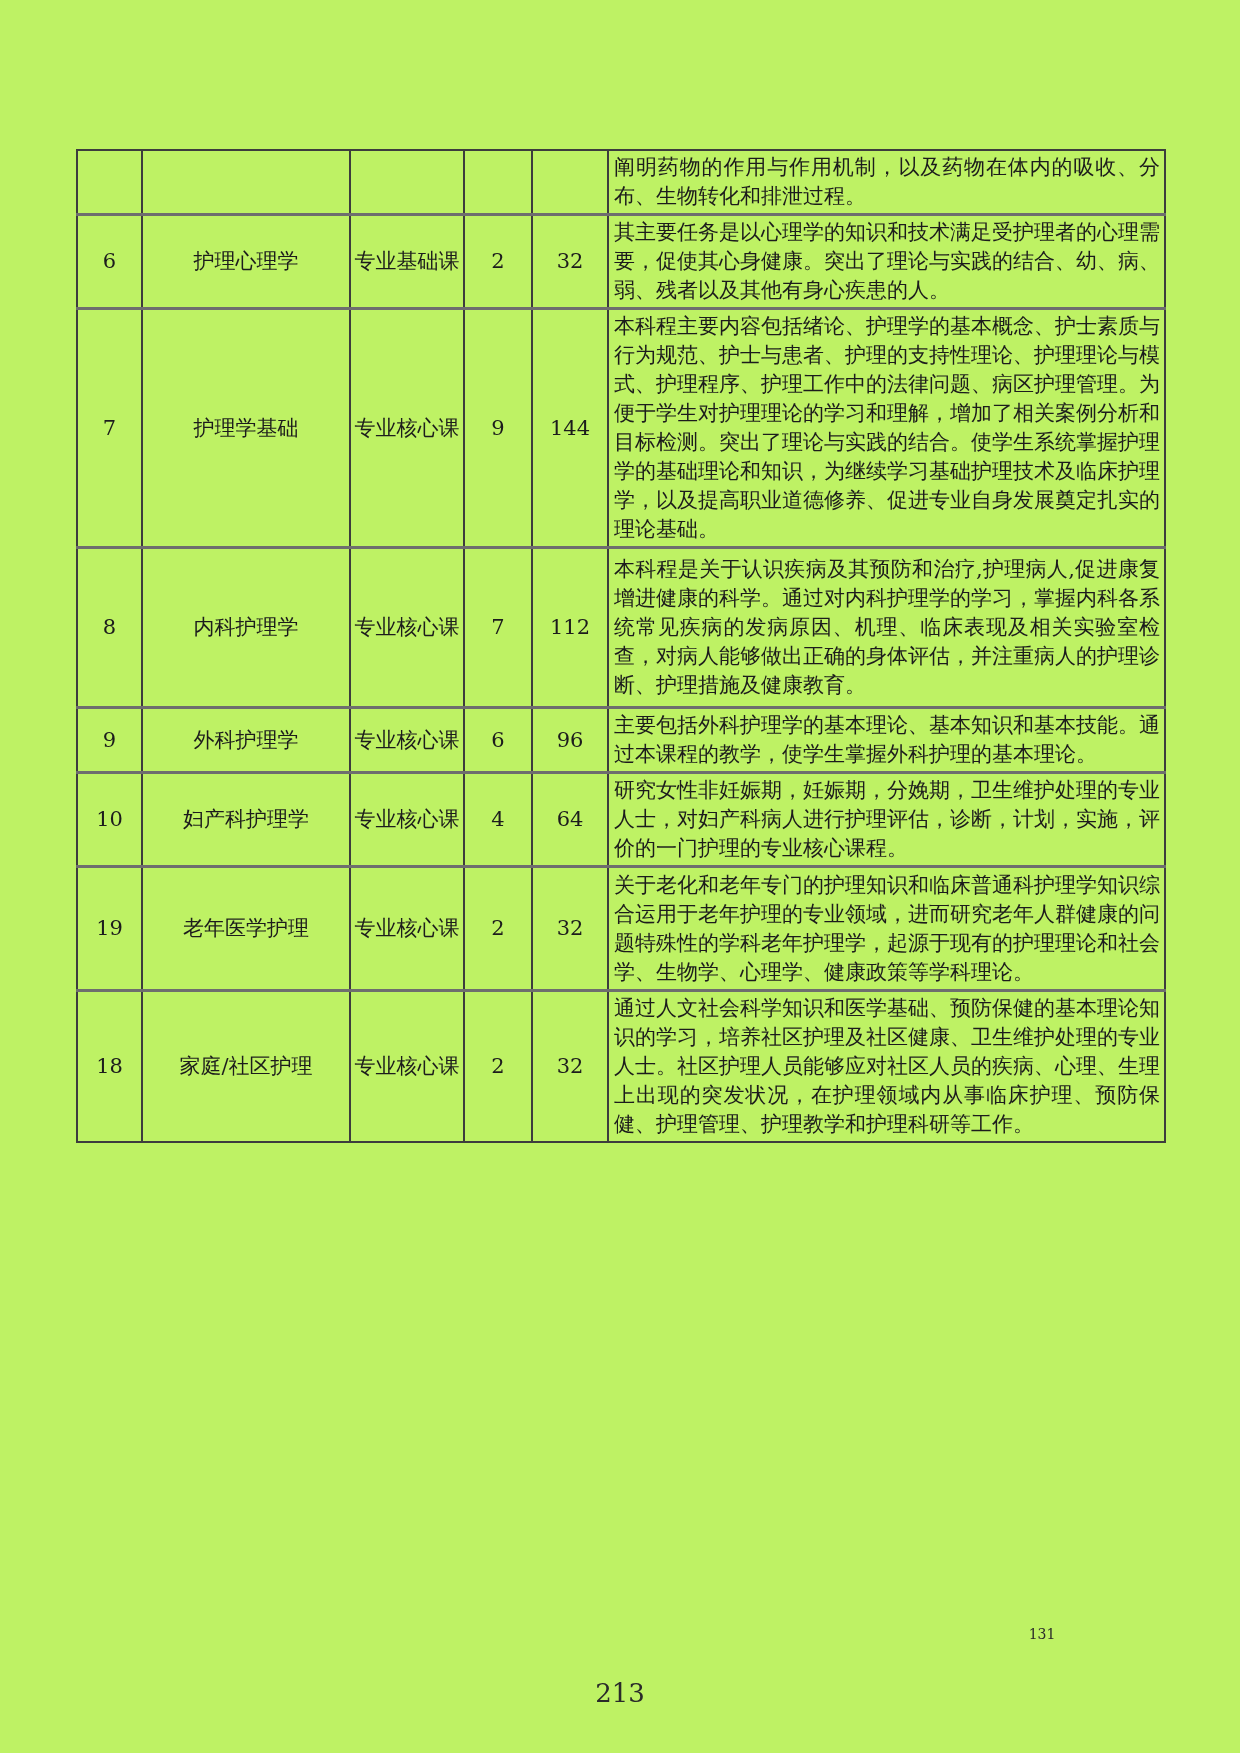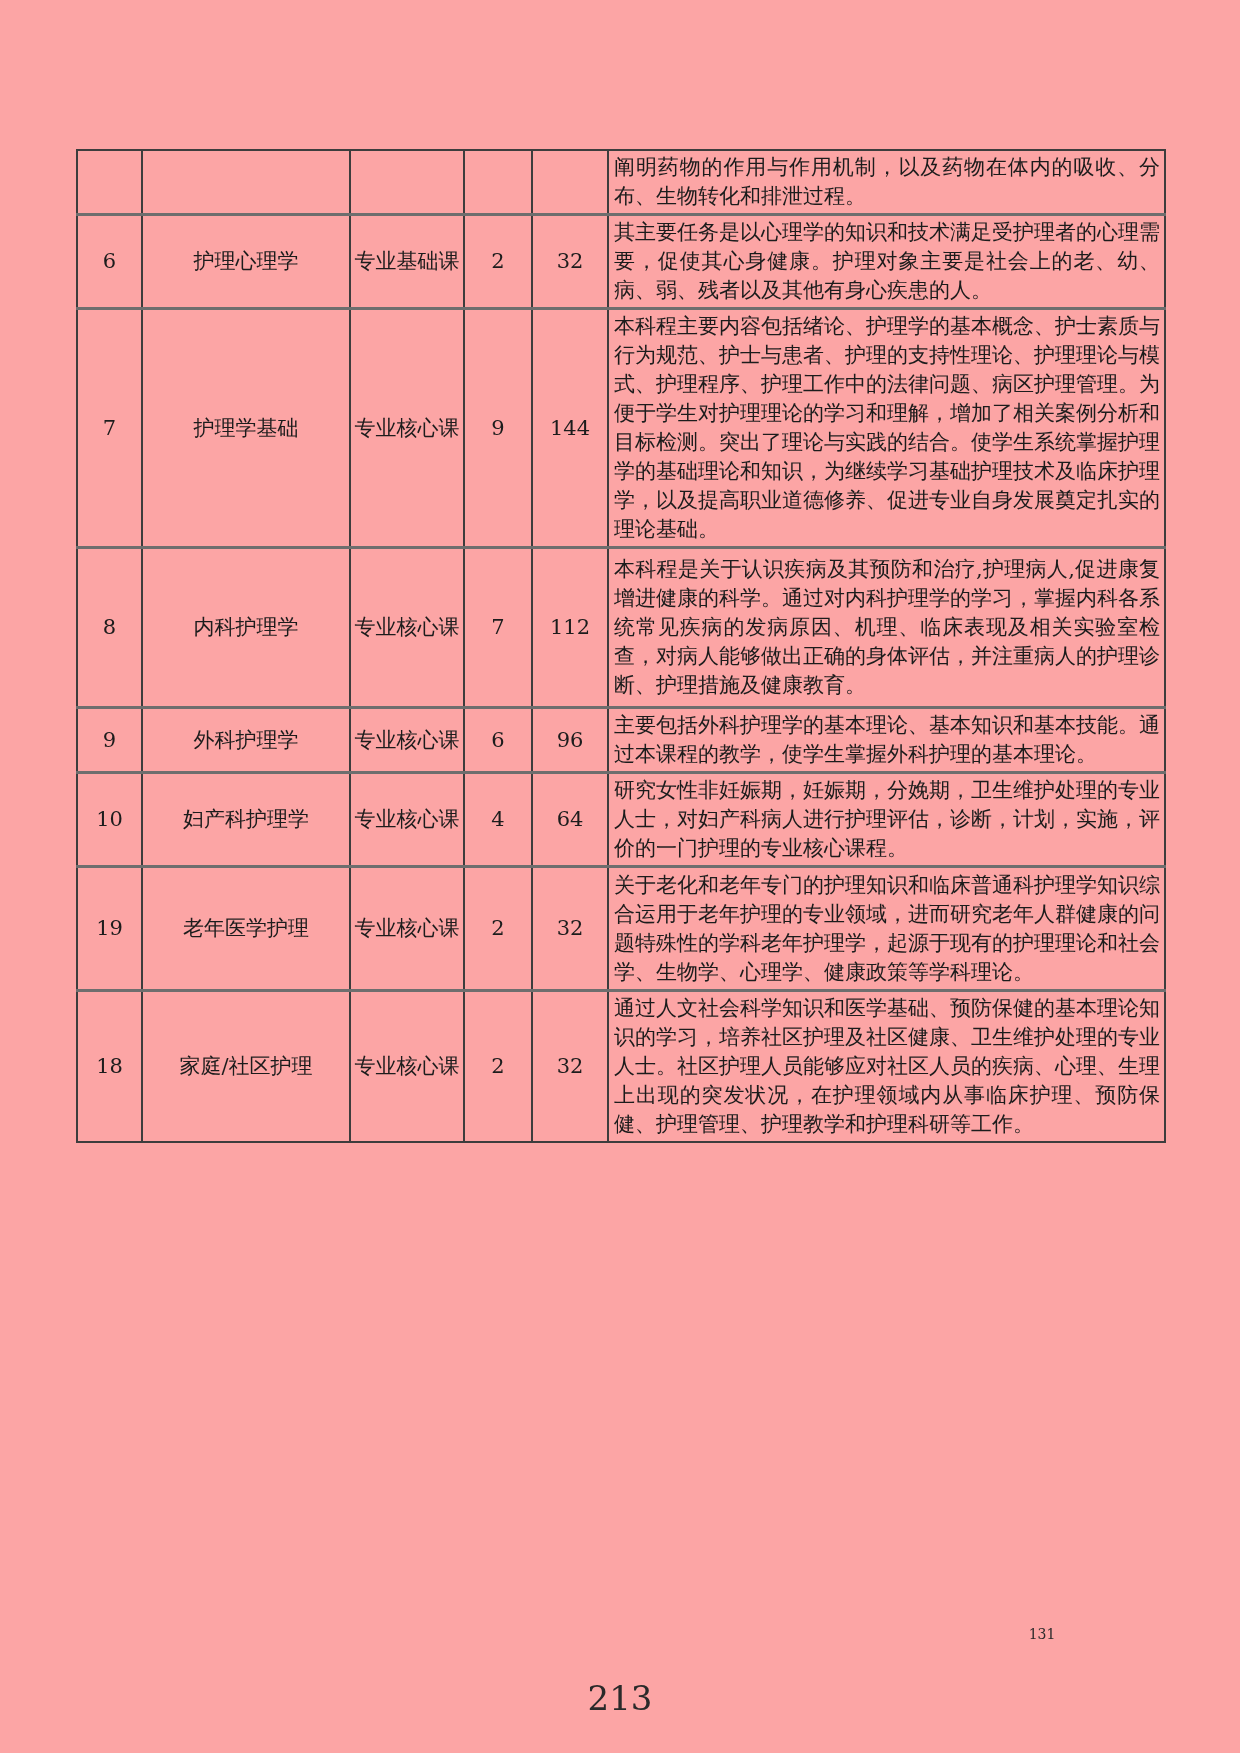--- a/index.html
+++ b/index.html
@@ -6,21 +6,21 @@
   html, body {
     width: 1240px;
     background: #ffffff;
     font-family: "DejaVu Serif", "Liberation Serif", serif;
     color: #1c1c1c;
   }
   .page {
     position: relative;
     width: 1240px;
     height: 1753px;
-    background: #fca5a5;
+    background: #bef264;
     overflow: hidden;
   }
   table.course-table {
     position: absolute;
     left: 76px;
     top: 149px;
     width: 1088px;
     border-collapse: collapse;
     table-layout: fixed;
     font-size: 21px;
@@ -49,21 +49,21 @@
     width: 60px;
     font-size: 14px;
     text-align: center;
     color: #2a2a2a;
   }
   .pnum-bottom {
     position: absolute;
     left: 0;
     top: 1678px;
     width: 1240px;
-    font-size: 34px;
+    font-size: 26px;
     text-align: center;
     color: #2a2a2a;
   }
 </style>
 </head>
 <body>
 
 <div class="page">
 
   <table class="course-table">
@@ -83,21 +83,21 @@
         <td class="c-center"></td>
         <td class="c-center"></td>
         <td class="c-desc">阐明药物的作用与作用机制，以及药物在体内的吸收、分布、生物转化和排泄过程。</td>
       </tr>
       <tr style="height:87px">
         <td class="c-center">6</td>
         <td class="c-center">护理心理学</td>
         <td class="c-center">专业基础课</td>
         <td class="c-center">2</td>
         <td class="c-center">32</td>
-        <td class="c-desc">其主要任务是以心理学的知识和技术满足受护理者的心理需要，促使其心身健康。护理对象主要是社会上的老、幼、病、弱、残者以及其他有身心疾患的人。</td>
+        <td class="c-desc">其主要任务是以心理学的知识和技术满足受护理者的心理需要，促使其心身健康。突出了理论与实践的结合、幼、病、弱、残者以及其他有身心疾患的人。</td>
       </tr>
       <tr style="height:234px">
         <td class="c-center">7</td>
         <td class="c-center">护理学基础</td>
         <td class="c-center">专业核心课</td>
         <td class="c-center">9</td>
         <td class="c-center">144</td>
         <td class="c-desc">本科程主要内容包括绪论、护理学的基本概念、护士素质与行为规范、护士与患者、护理的支持性理论、护理理论与模式、护理程序、护理工作中的法律问题、病区护理管理。为便于学生对护理理论的学习和理解，增加了相关案例分析和目标检测。突出了理论与实践的结合。使学生系统掌握护理学的基础理论和知识，为继续学习基础护理技术及临床护理学，以及提高职业道德修养、促进专业自身发展奠定扎实的理论基础。</td>
       </tr>
       <tr style="height:160px">

